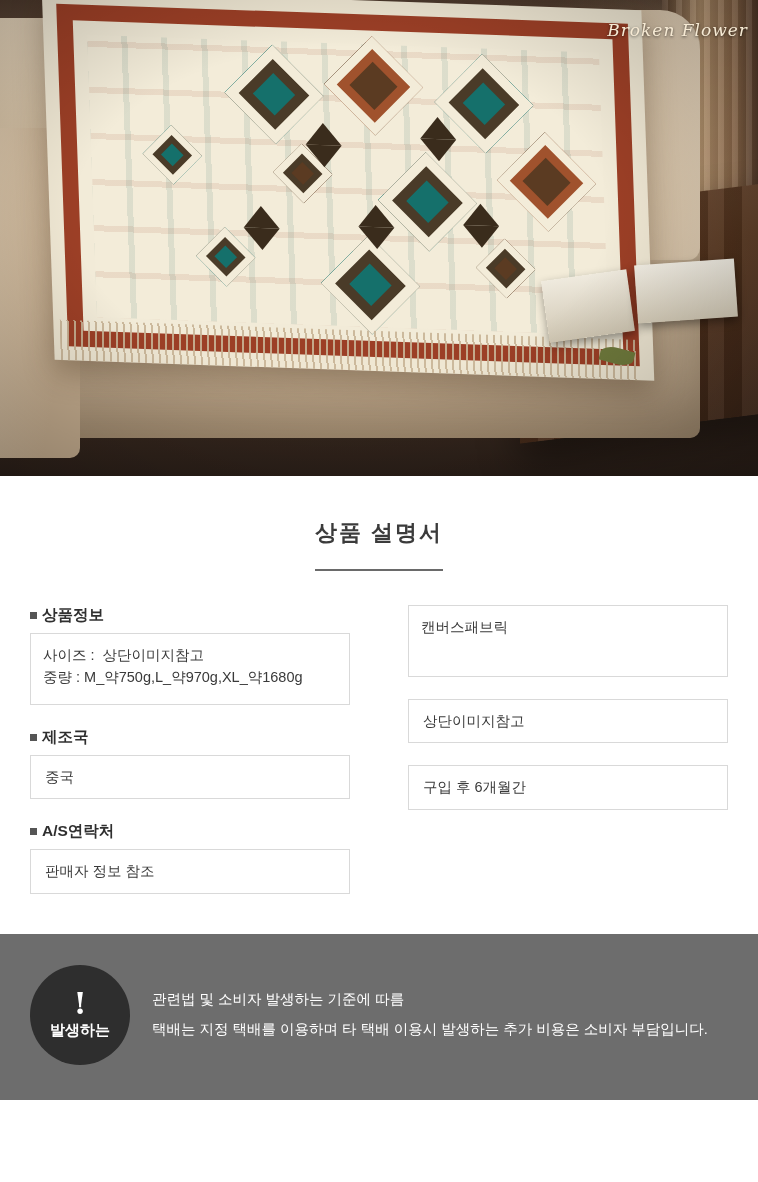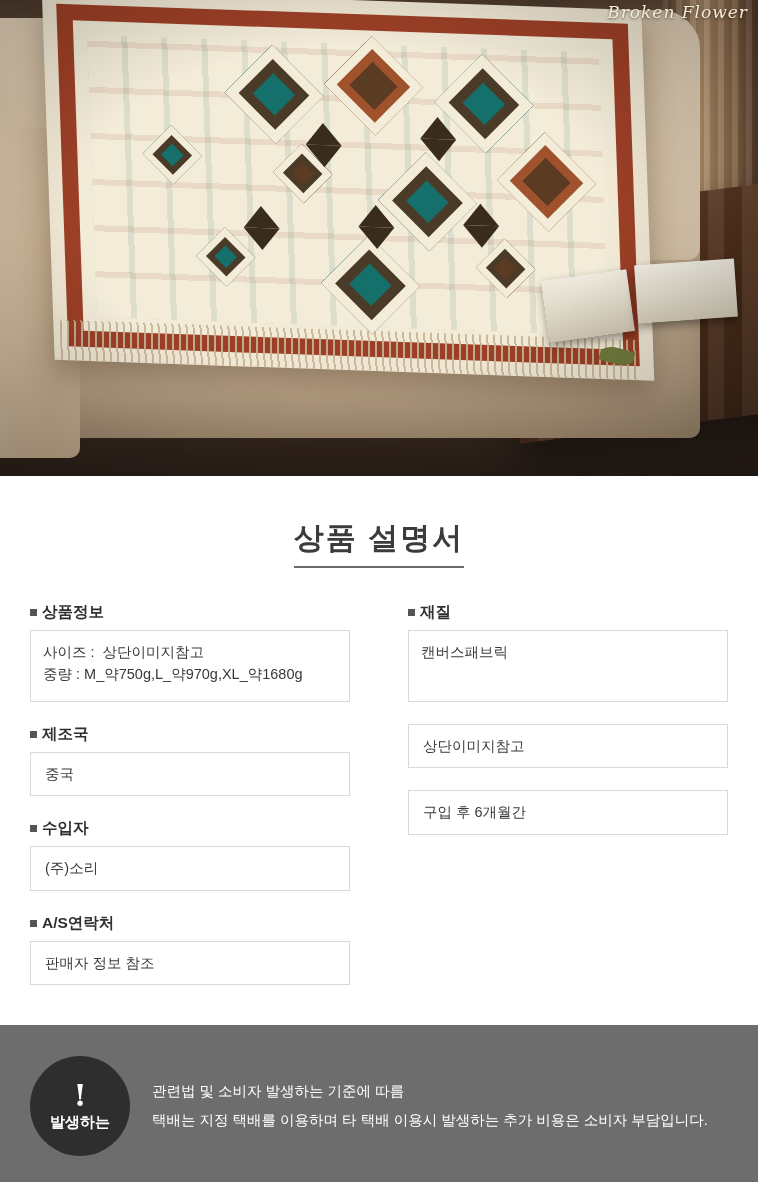--- a/index.html
+++ b/index.html
@@ -155,21 +155,21 @@
   .book.b2 { left: 636px; top: 262px; width: 100px; height: 58px; transform: rotate(-4deg); background: linear-gradient(180deg,#f2eee4,#d6cdb9); }
   .leaf {
     position: absolute; left: 600px; top: 348px;
     width: 34px; height: 16px;
     background: #6f7a3c;
     border-radius: 50% 0 50% 0;
     transform: rotate(15deg);
   }
   .hero-logo {
     position: absolute;
-    right: 10px; top: 2px;
+    right: 10px; top: 20px;
     color: #f6ead4;
     font-family: "DejaVu Serif", serif;
     font-style: italic;
     font-size: 17px;
     letter-spacing: 1px;
     text-shadow: 0 1px 3px rgba(0,0,0,0.6);
     white-space: nowrap;
   }
   .hero-vignette {
     position: absolute; inset: 0;
@@ -181,26 +181,26 @@
   .spec {
     padding: 0 30px;
     background: #fff;
   }
   .spec-title-wrap {
     text-align: center;
     padding: 42px 0 34px;
   }
   .spec-title {
     display: inline-block;
-    font-size: 30px;
+    font-size: 22px;
     font-weight: bold;
     color: #3b3b3b;
     letter-spacing: 2px;
     border-bottom: 2px solid #6a6a6a;
-    padding-bottom: 7px;
+    padding-bottom: 21px;
   }
   .grid {
     display: grid;
     grid-template-columns: 1fr 1fr;
     column-gap: 58px;
     row-gap: 0;
     align-items: start;
   }
   .col { display: block; }
   .field { margin-bottom: 22px; }
@@ -338,49 +338,36 @@
         <div class="field">
           <div class="field-label">
             <span class="bullet"></span>
             <span>제조국</span>
           </div>
           <div class="field-box">
             <div>중국</div>
           </div>
         </div>
 
-        <div class="field">
-          <div class="field-label">
-            <span class="bullet"></span>
-            <span>수입자</span>
-          </div>
-          <div class="field-box">
-            <div>(주)소리</div>
-          </div>
-        </div>
 
         <div class="field">
           <div class="field-label">
             <span class="bullet"></span>
             <span>A/S연락처</span>
           </div>
           <div class="field-box">
             <div>판매자 정보 참조</div>
           </div>
         </div>
 
       </div>
 
       <div class="col">
 
         <div class="field">
-          <div class="field-label">
-            <span class="bullet"></span>
-            <span>재질</span>
-          </div>
           <div class="field-box tall">
             <div>캔버스패브릭</div>
           </div>
         </div>
 
         <div class="field">
           <div class="field-box">
             <div>상단이미지참고</div>
           </div>
         </div>

